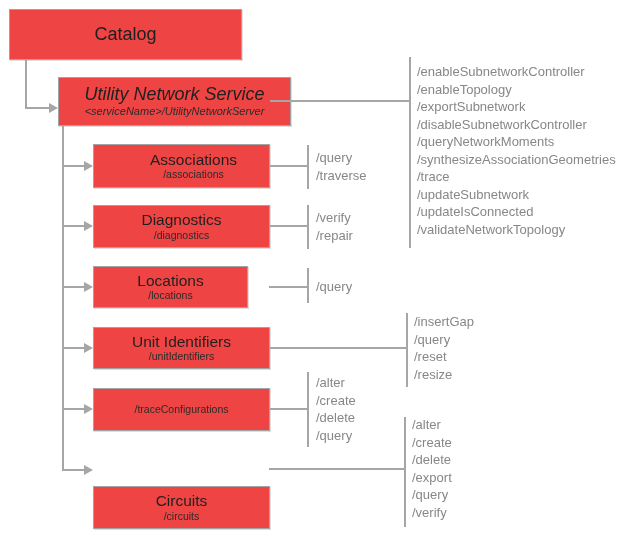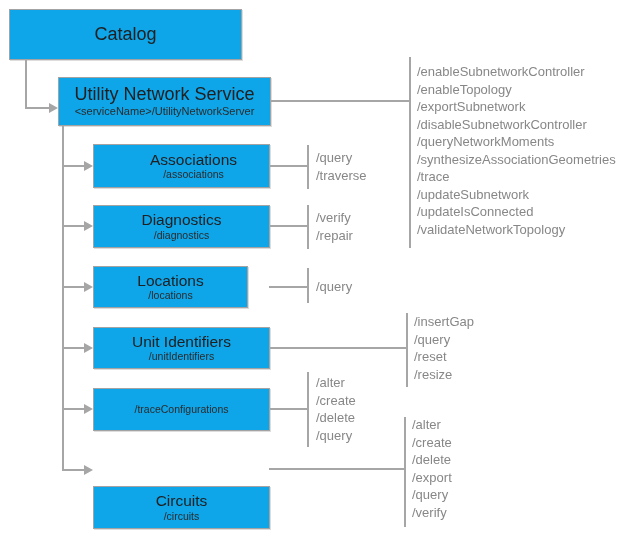--- a/index.html
+++ b/index.html
@@ -5,21 +5,21 @@
   html,body{margin:0;padding:0;background:#ffffff;}
   #stage{
     position:relative;
     width:626px;height:537px;
     background:#ffffff;
     font-family:"Liberation Sans","DejaVu Sans",sans-serif;
     overflow:hidden;
   }
   .node{
     position:absolute;
-    background:#0ea5e9;
+    background:#ef4444;
     border:1.6px solid #a3a3a3;
     box-sizing:border-box;
     display:flex;flex-direction:column;
     align-items:center;justify-content:center;
     box-shadow:1px 1px 0 rgba(120,120,120,0.25);
   }
   .node .title{
     color:#1f1f1f;
     line-height:1.08;
     white-space:nowrap;
@@ -52,21 +52,21 @@
 </style>
 </head>
 <body>
 
 <div id="stage">
 
   <div class="node big" style="left:9px;top:9px;width:233px;height:51px;">
     <div class="title">Catalog</div>
   </div>
 
-  <div class="node big" style="left:58px;top:77px;width:213px;height:49px;">
+  <div class="node big" style="left:58px;top:77px;width:233px;height:49px;font-style:italic;">
     <div class="title">Utility Network Service</div>
     <div class="subtitle">&lt;serviceName&gt;/UtilityNetworkServer</div>
   </div>
 
   <div class="node small" style="left:93px;top:144px;width:177px;height:44px;padding-left:24px;">
     <div class="title">Associations</div>
     <div class="subtitle">/associations</div>
   </div>
 
   <div class="node small" style="left:93px;top:205px;width:177px;height:43px;">

